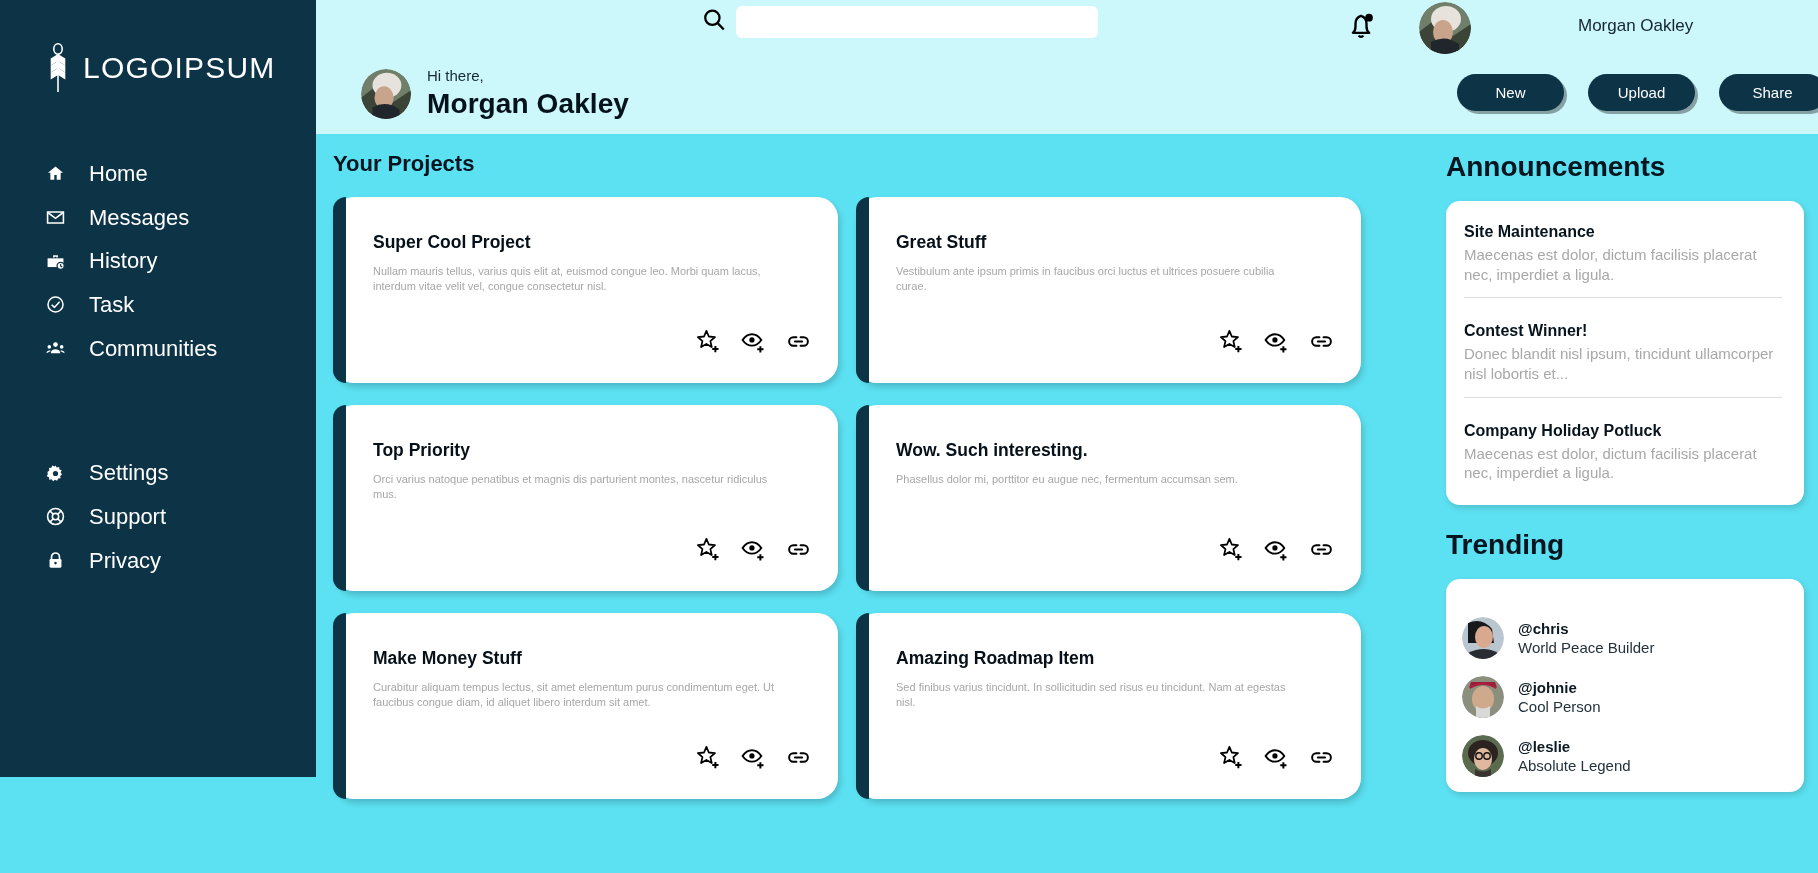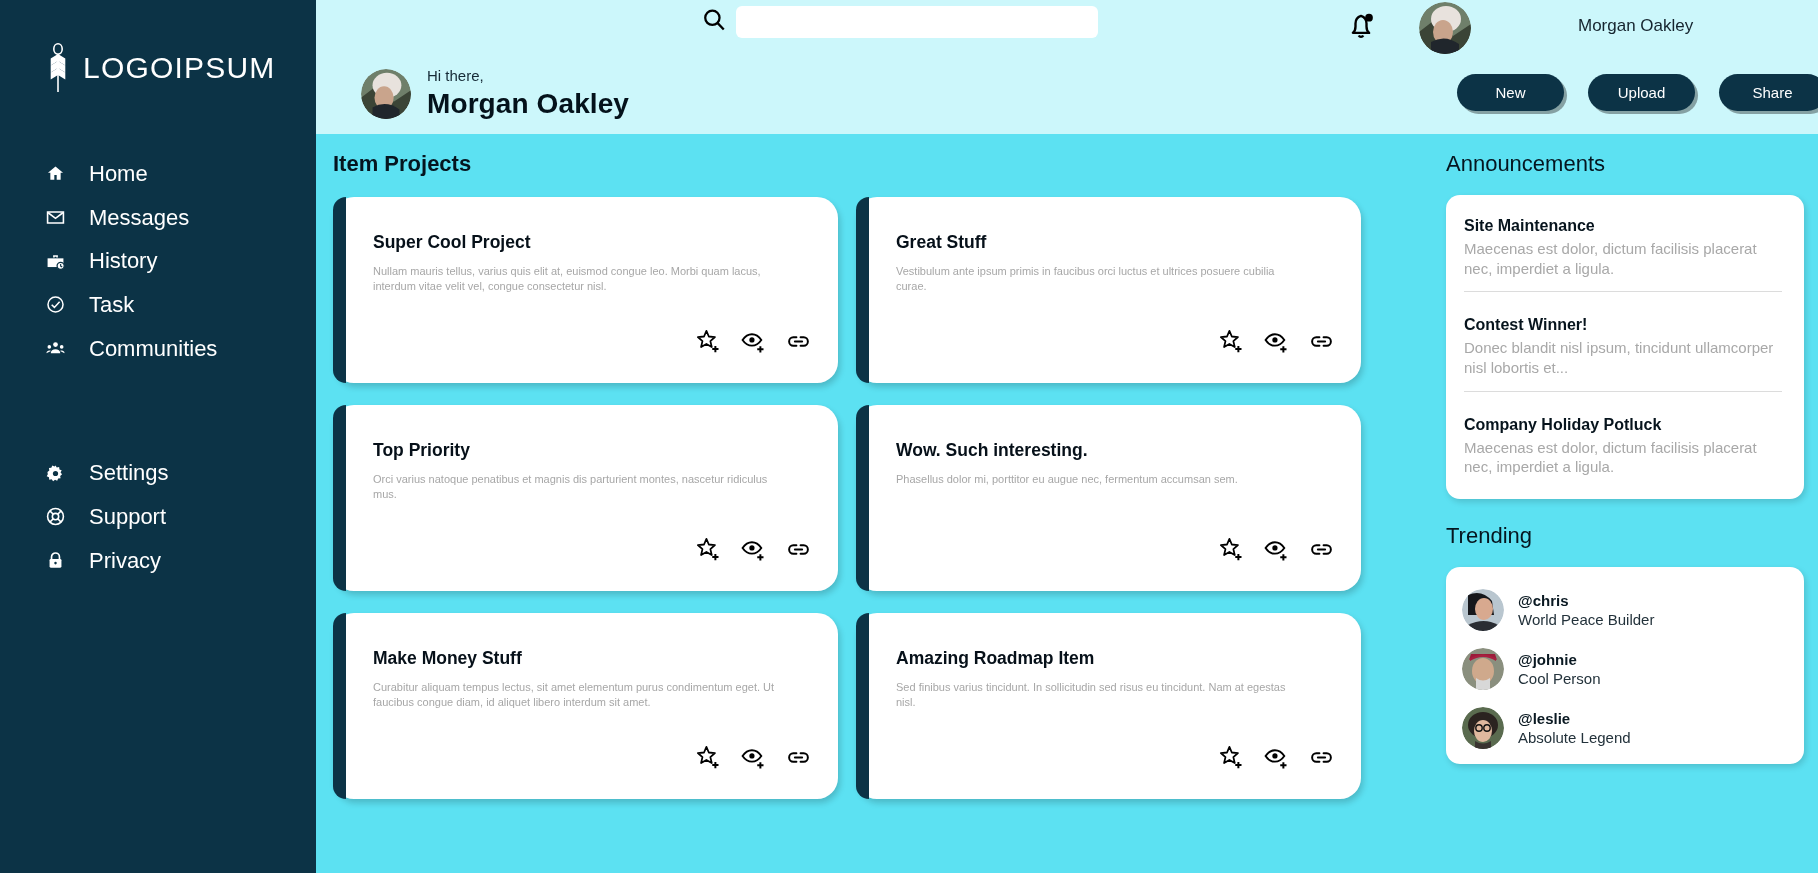--- a/index.html
+++ b/index.html
@@ -6,21 +6,21 @@
   html, body {
     width: 1818px; height: 873px;
     font-family: "Liberation Sans", sans-serif;
     overflow: hidden;
     background: #5ce1f2;
   }
   .app { display: flex; width: 1818px; height: 873px; }
 
   
   .sidebar {
-    width: 316px; min-width: 316px; height: 873px;
+    width: 316px; min-width: 316px; height: 777px;
     background: #0c3346; color: #ffffff;
     padding: 34px 0 0 0; position: relative;
   }
   .logo-row { display: flex; align-items: center; gap: 12px; padding: 8px 0 0 45px; }
   .logo-mark { width: 26px; height: 52px; flex: 0 0 26px; }
   .logo-text {
     font-size: 30px; letter-spacing: 1.2px; font-weight: 400;
     color: #fff; font-family: "Liberation Sans", sans-serif;
   }
   .dash-title {
@@ -104,31 +104,31 @@
   }
   .card-icons {
     position: absolute; right: 26px; bottom: 28px;
     display: flex; gap: 18px; align-items: center;
   }
   .card-icons .cbtn { cursor: pointer; width: 27px; height: 27px; display: flex; align-items: center; justify-content: center; }
   .card-icons svg { width: 25px; height: 25px; }
 
   
   .rail { width: 380px; padding: 17px 22px 0 0; }
-  .rail-title { font-size: 22px; font-weight: normal; color: #05151f; margin-bottom: 18px; }
+  .rail-title { font-size: 28px; font-weight: bold; color: #05151f; margin-bottom: 18px; }
   .rail-title.second { margin-top: 24px; }
   .panel {
     background: #ffffff; border-radius: 14px; padding: 20px 22px 22px 18px;
     box-shadow: 2px 3px 6px rgba(0,0,0,.15);
   }
   .ann { }
   .ann-title { font-size: 16px; font-weight: bold; color: #07141d; line-height: 1.35; }
   .ann-body { font-size: 15px; color: #a8a8a8; line-height: 1.33; margin-top: 2px; }
   .ann-div { height: 1px; background: #dcdcdc; margin: 13px 0 22px 0; }
-  .panel.trend { padding: 14px 18px 6px 16px; }
+  .panel.trend { padding: 30px 18px 6px 16px; }
   .trend-row { display: flex; align-items: center; gap: 14px; padding: 8px 0 9px 0; cursor: pointer; }
   .trend-av { width: 42px; height: 42px; border-radius: 50%; overflow: hidden; flex: 0 0 42px; }
   .trend-handle { font-size: 15px; font-weight: bold; color: #0a1922; line-height: 1.3; }
   .trend-sub { font-size: 15px; color: #23323b; line-height: 1.3; }
   .av-img { width: 100%; height: 100%; display: block; }
 </style>
 </head>
 <body>
 
 <div class="app">
@@ -305,21 +305,21 @@
       <div class="actions">
         <button class="act-btn">New</button>
         <button class="act-btn">Upload</button>
         <button class="act-btn">Share</button>
       </div>
     </section>
 
     <main class="main">
 
       <section class="projects">
-        <h2 class="section-title">Item Projects</h2>
+        <h2 class="section-title">Your Projects</h2>
         <div class="card-grid">
 
           <article class="card">
             <div class="card-title">Super Cool Project</div>
             <div class="card-desc">Nullam mauris tellus, varius quis elit at, euismod congue leo. Morbi quam lacus, interdum vitae velit vel, congue consectetur nisl.</div>
             <div class="card-icons">
               <span class="cbtn">
                   <svg viewBox="0 0 24 24">
                     <path d="M10 1.8 12.3 7.2 18.2 7.7 13.8 11.6 15.1 17.3 10 14.3 4.9 17.3 6.2 11.6 1.8 7.7 7.7 7.2Z" fill="none" stroke="#000" stroke-width="1.7" stroke-linejoin="round"></path>
                     <path d="M18.6 16.2v6M15.6 19.2h6" stroke="#000" stroke-width="1.9"></path>

